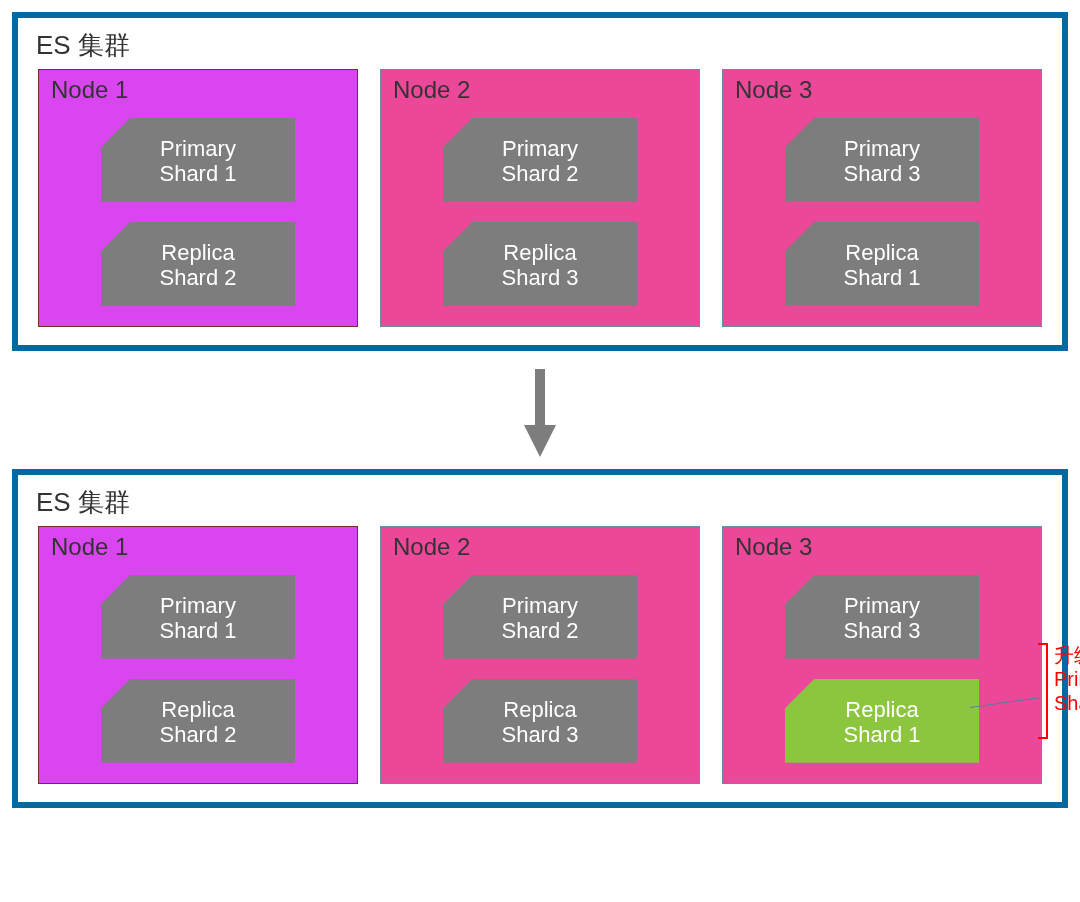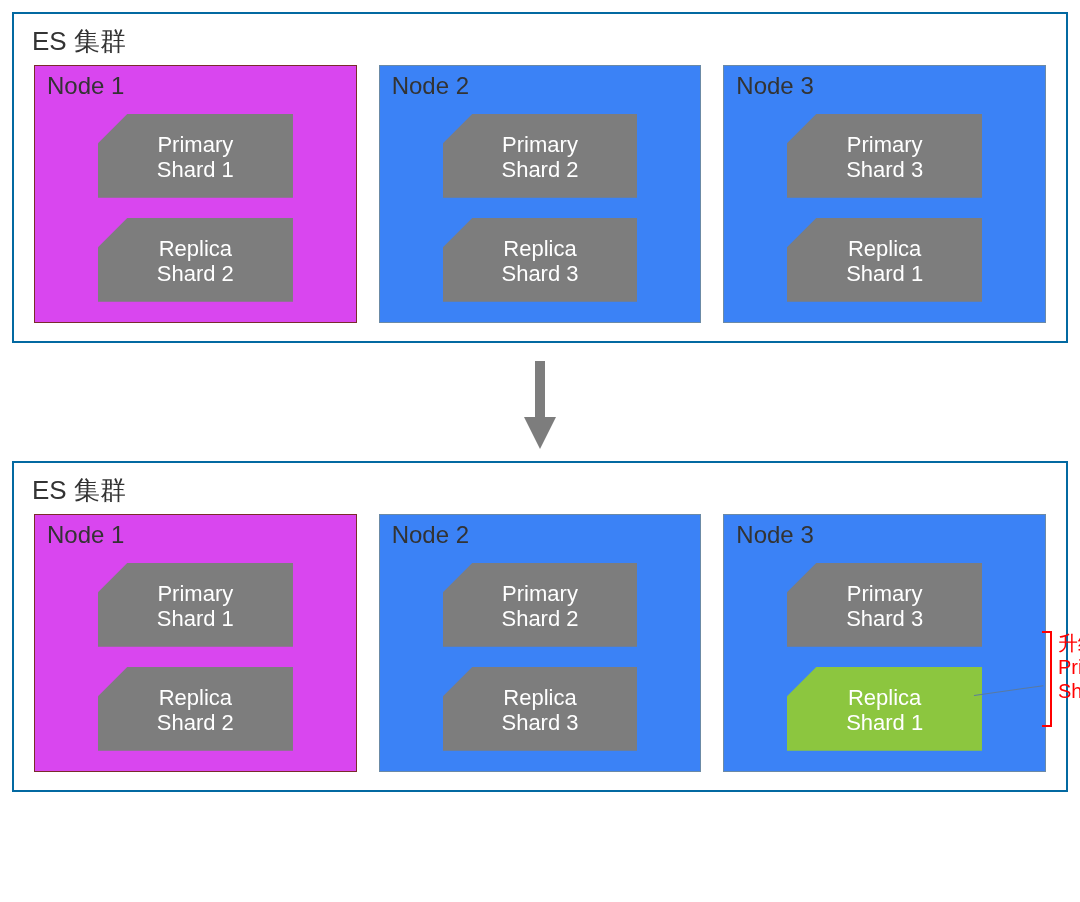--- a/index.html
+++ b/index.html
@@ -5,39 +5,39 @@
   * { box-sizing: border-box; }
   body {
     margin: 0;
     padding: 12px;
     width: 1080px;
     font-family: "Microsoft YaHei", "Segoe UI", Arial, sans-serif;
     background: #fff;
     color: #333;
   }
   .cluster {
-    border: 2px solid #0369a1;
+    border: 6px solid #0369a1;
     padding: 8px 14px 18px 14px;
     position: relative;
   }
   .cluster-title {
     font-size: 26px;
     margin: 2px 0 6px 4px;
     color: #333;
   }
   .nodes {
     display: flex;
     gap: 22px;
     padding: 0 6px;
   }
   .node {
     flex: 1;
     border: 1.5px solid #6b8aa6;
     padding: 6px 10px 18px 10px;
-    background: #3b82f6;
+    background: #ec4899;
     position: relative;
   }
   .node.red {
     background: #d946ef;
     border-color: #7a2c2c;
   }
   .node-title {
     font-size: 24px;
     margin: 0 0 8px 2px;
     color: #333;

